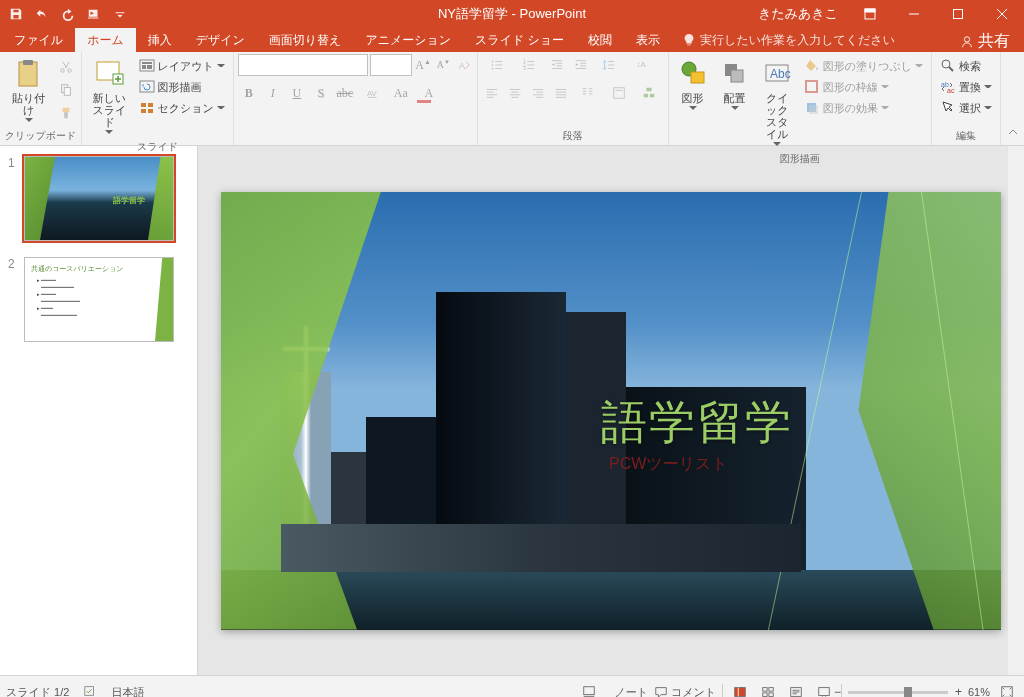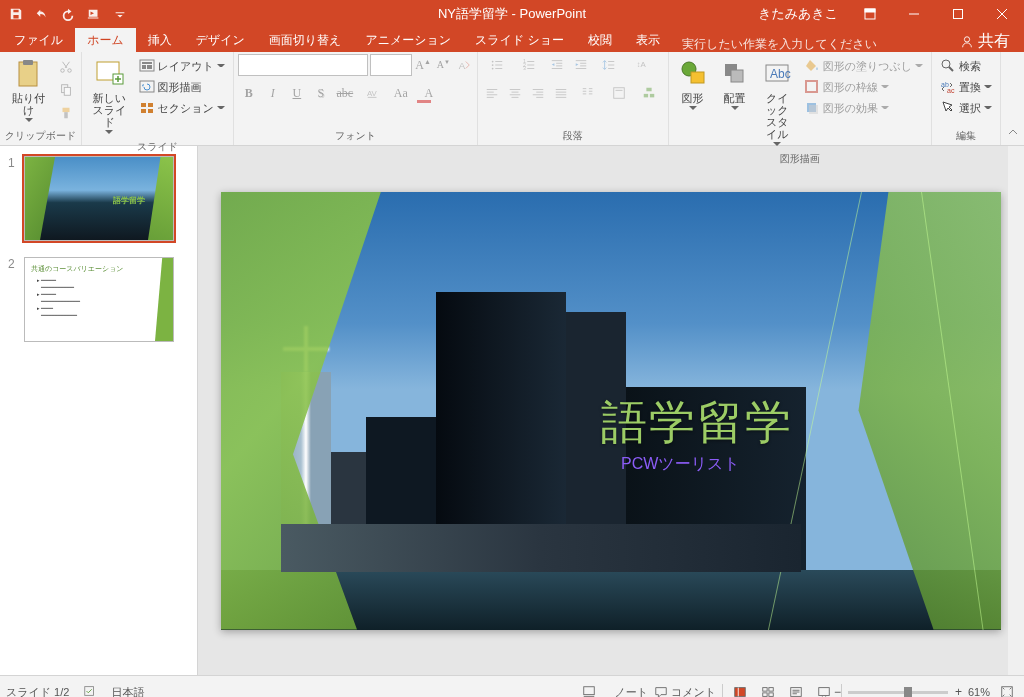--- a/index.html
+++ b/index.html
@@ -13,21 +13,21 @@
 .title-center { position: absolute; left: 50%; transform: translateX(-50%); white-space: nowrap; }
 .title-right { margin-left: auto; display: flex; align-items: center; }
 .user-name { margin-right: 10px; }
 .win-btn { width: 44px; height: 28px; display: flex; align-items: center; justify-content: center; cursor: pointer; }
 .win-btn svg { width: 12px; height: 12px; stroke: #fff; stroke-width: 1; fill: none; }
 
 
 .ribbon-tabs { height: 24px; background: #D24726; display: flex; align-items: flex-end; padding-left: 2px; }
 .tab { padding: 4px 12px; font-size: 12px; color: #fff; cursor: pointer; height: 24px; display: flex; align-items: center; }
 .tab.active { background: #F3F3F3; color: #D04423; }
-.tell-me { display: flex; align-items: center; gap: 4px; color: rgba(255,255,255,0.85); padding-left: 10px; flex-direction: column; }
+.tell-me { display: flex; align-items: center; gap: 4px; color: rgba(255,255,255,0.85); padding-left: 10px; }
 .tell-me svg { width: 14px; height: 14px; fill: rgba(255,255,255,0.85); }
 .share-tab { margin-left: auto; display: flex; align-items: center; gap: 4px; color: #fff; padding-right: 14px; text-align: right; }
 .share-tab svg { width: 14px; height: 14px; stroke: #fff; fill: none; }
 
 
 .ribbon { height: 94px; background: #F3F3F3; border-bottom: 1px solid #d4d4d4; display: flex; font-size: 11px; color: #444; }
 .group { border-right: 1px solid #e0e0e0; padding: 2px 4px 0 4px; display: flex; flex-direction: column; position: relative; }
 .group-content { flex: 1; display: flex; align-items: flex-start; gap: 2px; }
 .group-label { text-align: center; font-size: 10px; color: #666; padding: 2px 0; position: relative; }
 
@@ -84,21 +84,21 @@
 .bldg.b2 { left: 110px; width: 35px; height: 120px; background: #2a3540; }
 .bldg.b3 { left: 145px; width: 70px; height: 155px; background: #0e1822; }
 .bldg.b4 { left: 215px; width: 130px; height: 280px; background: linear-gradient(to right, #050a10 0%, #1a2835 100%); }
 .bldg.b4b { left: 345px; width: 60px; height: 260px; background: #1a2530; }
 .bldg.b5 { left: 405px; width: 180px; height: 185px; background: linear-gradient(to right, #0a1218 0%, #15222e 100%); }
 .bldg.low { left: 60px; width: 520px; height: 48px; background: linear-gradient(to right, #4a5a62 0%, #2a3540 50%, #1a2530 100%); bottom: 0; z-index: 2; }
 .green-overlay-l { position: absolute; left: 0; top: 0; width: 160px; height: 100%; background: linear-gradient(130deg, #7cb342 0%, #8bc34a 45%, #689f38 100%); clip-path: polygon(0 0, 100% 0, 45% 60%, 85% 100%, 0 100%); opacity: 0.88; mix-blend-mode: normal; }
 .green-overlay-r { position: absolute; right: 0; top: 0; width: 150px; height: 100%; background: linear-gradient(220deg, #9ccc65 0%, #7cb342 50%, #558b2f 100%); clip-path: polygon(25% 0, 100% 0, 100% 100%, 55% 100%, 5% 50%); opacity: 0.82; }
 .green-line { position: absolute; border-left: 1px solid rgba(200,255,150,0.5); transform-origin: top left; }
 .slide-title { position: absolute; left: 380px; top: 200px; font-size: 46px; color: #9ccc65; font-weight: 400; letter-spacing: 2px; z-index: 3; text-shadow: 0 1px 3px rgba(0,0,0,0.5); }
-.slide-sub { position: absolute; left: 388px; top: 262px; font-size: 16px; color: #8b5cf6; z-index: 3; margin-left: 12px; }
+.slide-sub { position: absolute; left: 388px; top: 262px; font-size: 16px; color: #7f1d1d; z-index: 3; }
 
 
 .statusbar { height: 33px; background: #F3F3F3; border-top: 1px solid #d4d4d4; display: flex; align-items: center; font-size: 11px; color: #555; padding: 0 6px; gap: 14px; }
 .status-right { margin-left: auto; display: flex; align-items: center; gap: 6px; }
 .view-btn { width: 22px; height: 18px; display: flex; align-items: center; justify-content: center; cursor: pointer; }
 .view-btn svg { width: 14px; height: 14px; fill: #666; stroke: #666; }
 .view-btn.active svg { fill: #D24726; }
 .zoom-slider { width: 100px; height: 3px; background: #ccc; position: relative; }
 .zoom-slider .handle { position: absolute; left: 56px; top: -4px; width: 8px; height: 11px; background: #888; }
 .zoom-slider .minus { position: absolute; left: -14px; top: -6px; font-size: 12px; }
@@ -311,21 +311,20 @@
           </div>
         <div class="icon-btn disabled">
             <span class="txt">Aa</span>
           </div>
         <div class="icon-btn disabled drop">
             <span class="txt">A</span>
             <div style="position:absolute;bottom:1px;left:3px;width:14px;height:3px;background:#c00"></div>
           </div>
       </div>
     </div>
-    <div class="group-label">フォント</div>
   </div>
 
   <div class="group" style="min-width:188px">
     <div class="group-content" style="flex-direction:column;align-items:stretch">
       <div class="font-row">
         <div class="icon-btn disabled drop">
             <svg viewBox="0 0 16 16">
               <circle cx="3" cy="4" r="1" fill="#888"></circle>
               <line x1="6" y1="4" x2="14" y2="4" stroke="#888"></line>
               <circle cx="3" cy="8" r="1" fill="#888"></circle>

